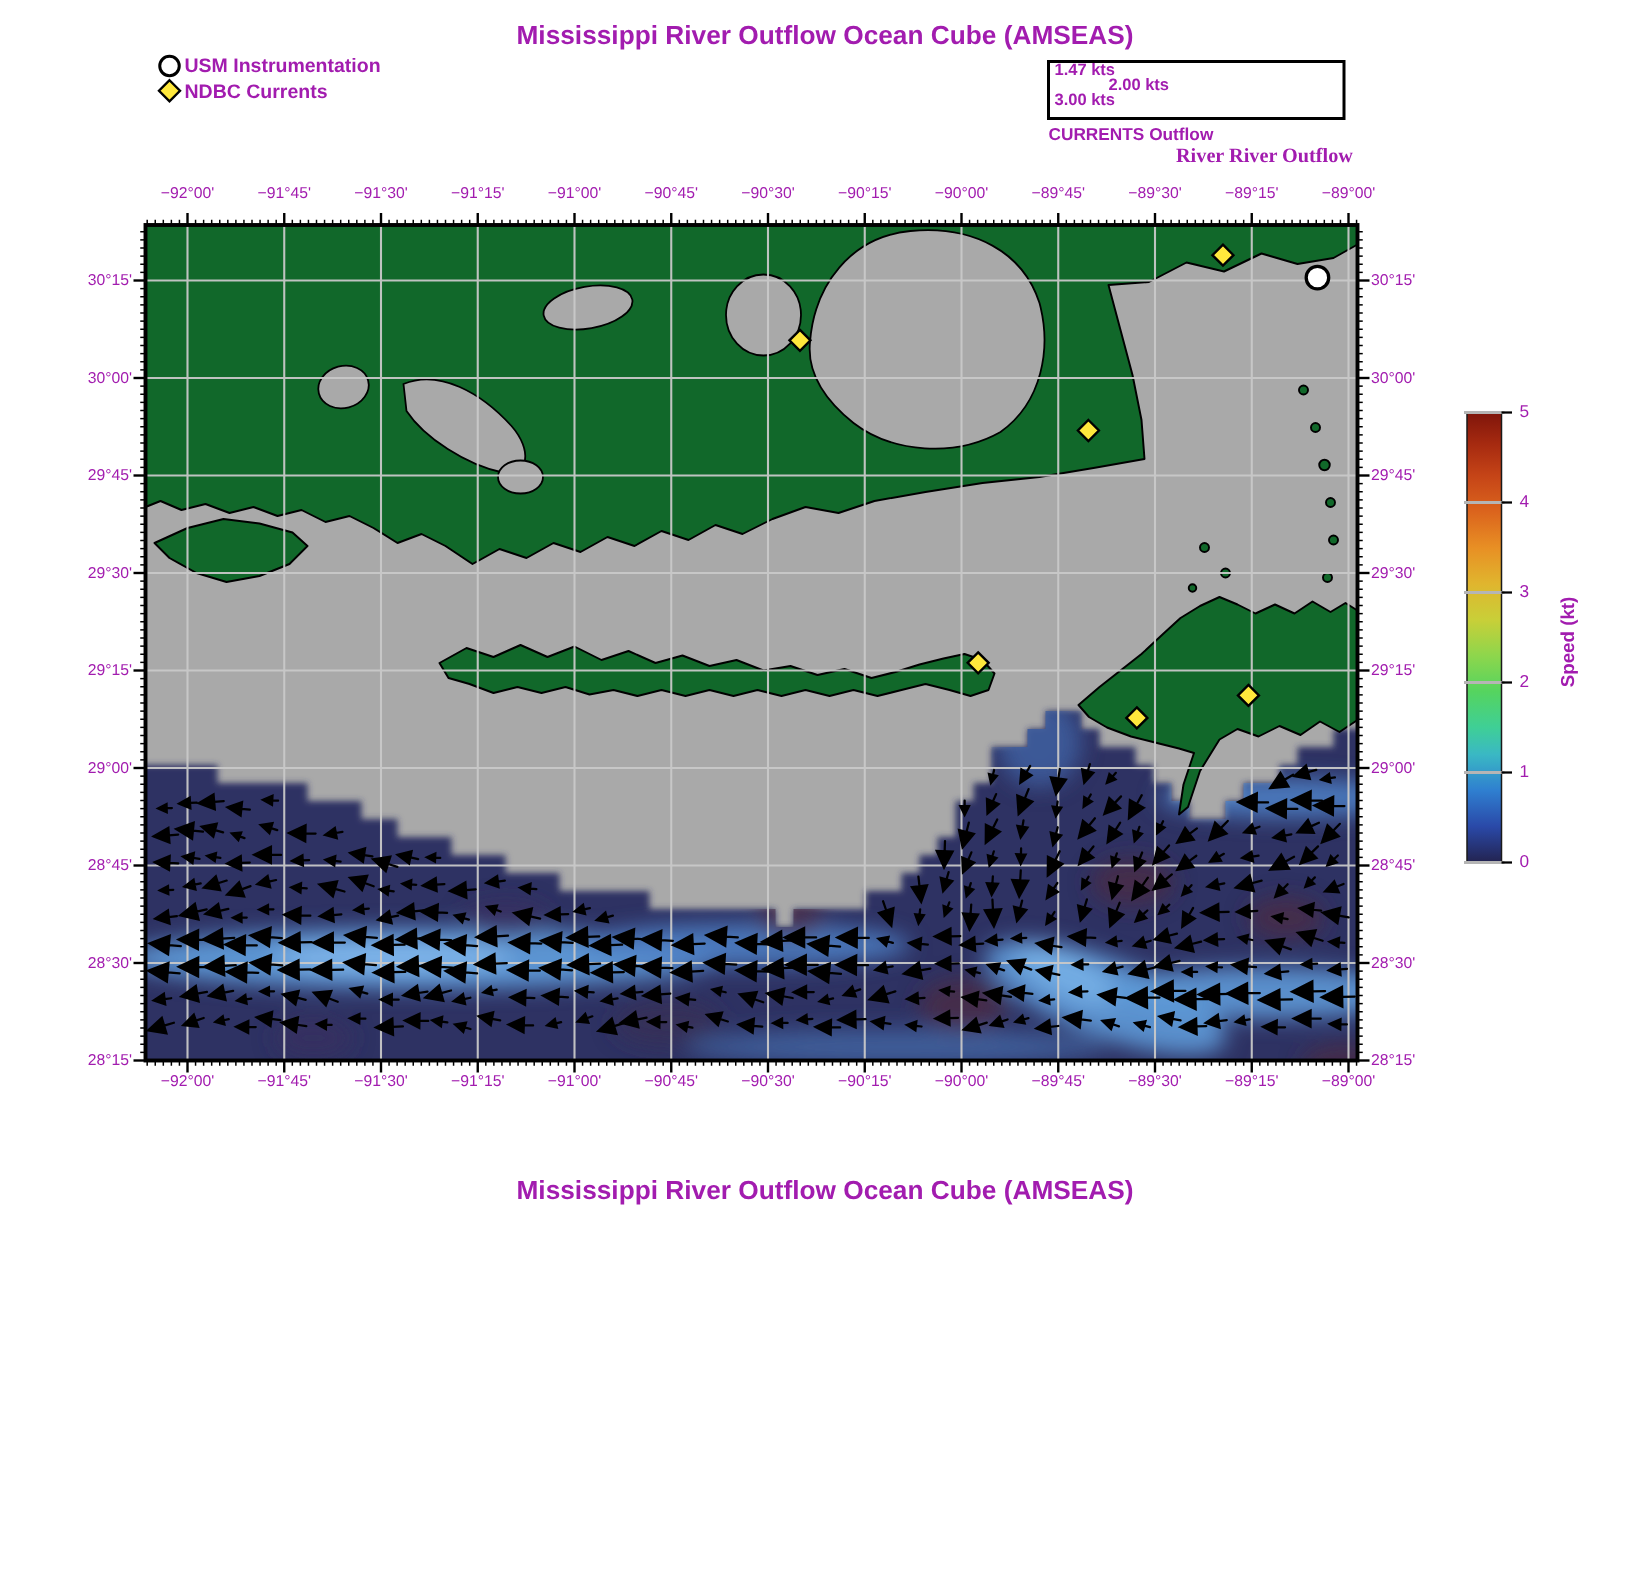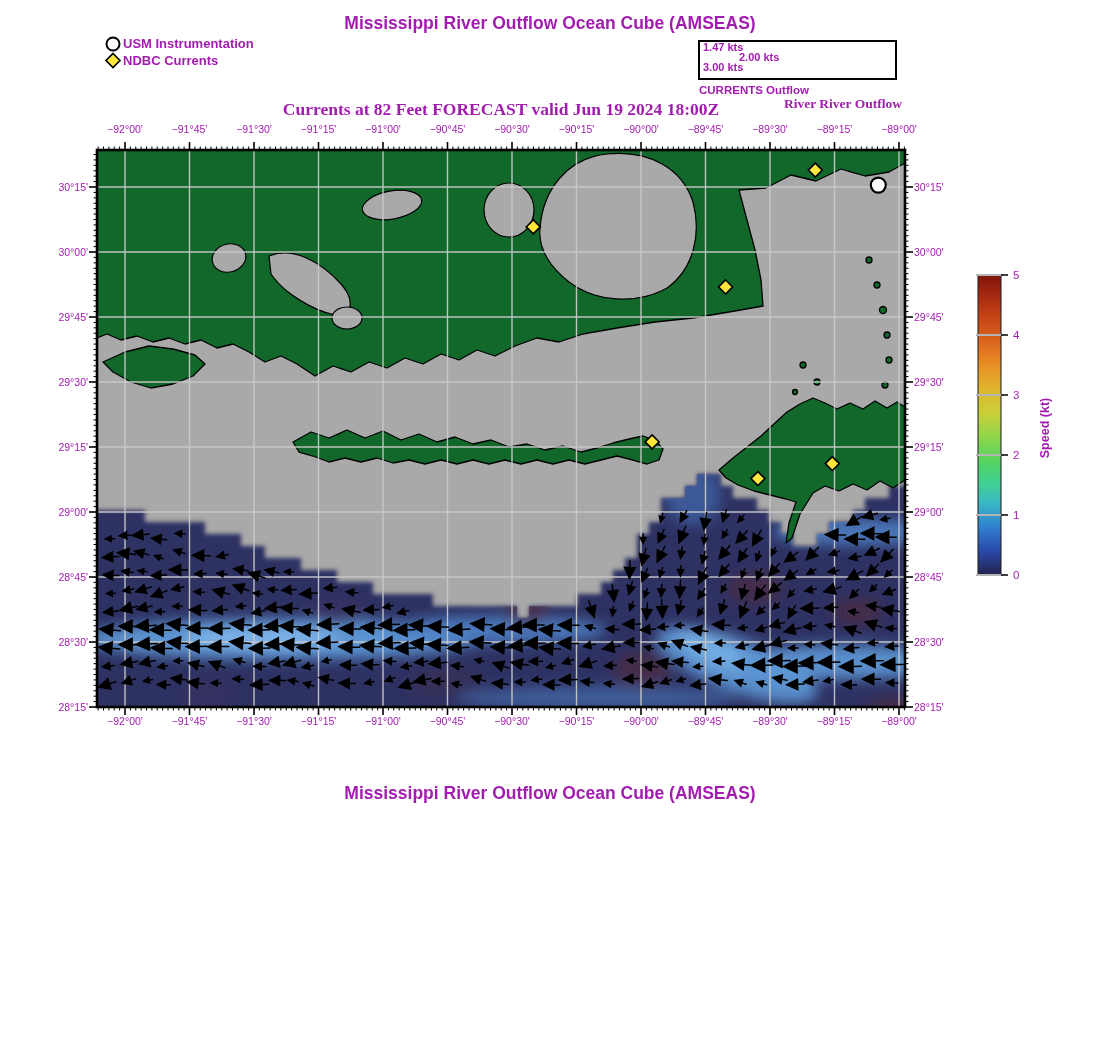--- a/index.html
+++ b/index.html
@@ -985,21 +985,20 @@
   <div class="abs legend-label" style="left:123px;top:37px;">USM Instrumentation</div>
   <div class="abs legend-label" style="left:123px;top:53.5px;">NDBC Currents</div>
 
   <div class="abs vecbox"></div>
   <div class="abs veclabel" style="left:703px;top:42px;">1.47 kts</div>
   <div class="abs veclabel" style="left:703px;top:52px;margin-left:36px;">2.00 kts</div>
   <div class="abs veclabel" style="left:703px;top:62px;">3.00 kts</div>
   <div class="abs veccaption">CURRENTS Outflow</div>
   <div class="abs regionlabel">River River Outflow</div>
 
-  <div class="abs subtitle">Currents at 82 Feet FORECAST valid Jun 19 2024 18:00Z</div>
 
   <div id="xtickTop">
       <div class="ticklabel" style="left: 85px; top: 123px; width: 80px; text-align: center;">−92°00'</div>
       <div class="ticklabel" style="left: 149.5px; top: 123px; width: 80px; text-align: center;">−91°45'</div>
       <div class="ticklabel" style="left: 214px; top: 123px; width: 80px; text-align: center;">−91°30'</div>
       <div class="ticklabel" style="left: 278.5px; top: 123px; width: 80px; text-align: center;">−91°15'</div>
       <div class="ticklabel" style="left: 343px; top: 123px; width: 80px; text-align: center;">−91°00'</div>
       <div class="ticklabel" style="left: 407.5px; top: 123px; width: 80px; text-align: center;">−90°45'</div>
       <div class="ticklabel" style="left: 472px; top: 123px; width: 80px; text-align: center;">−90°30'</div>
       <div class="ticklabel" style="left: 536.5px; top: 123px; width: 80px; text-align: center;">−90°15'</div>

